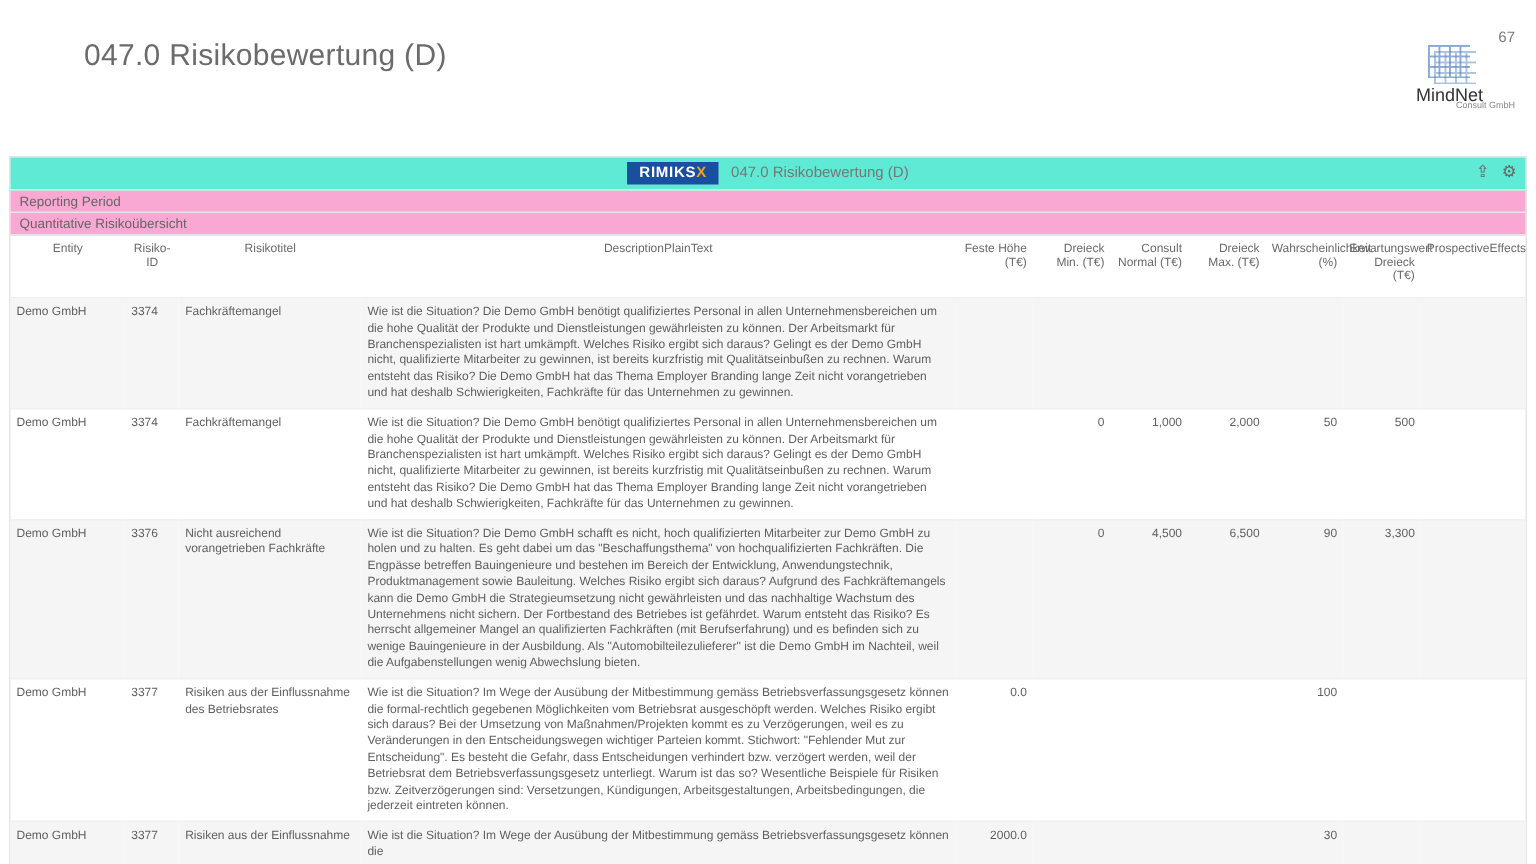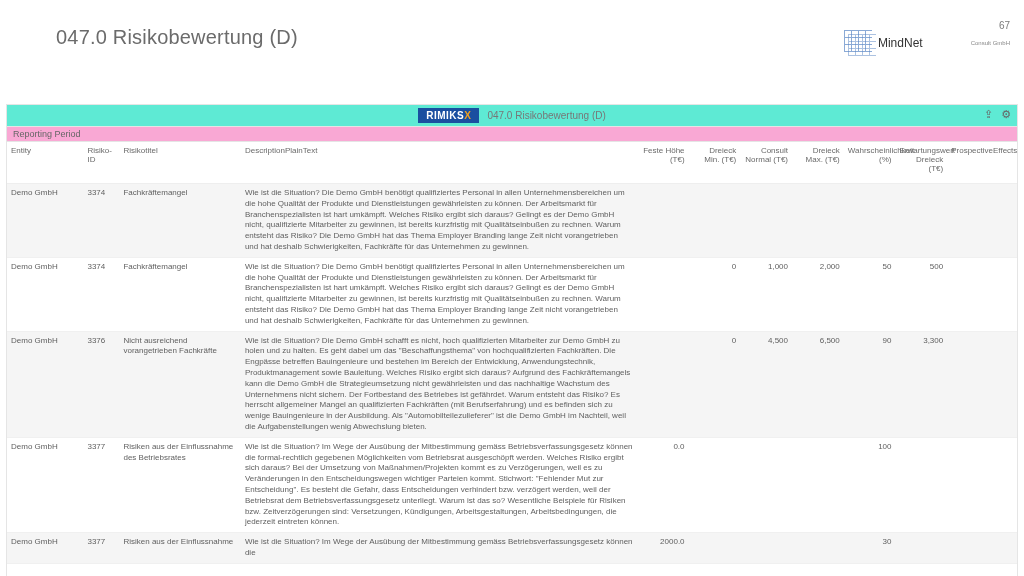--- a/index.html
+++ b/index.html
@@ -1,37 +1,37 @@
 <!DOCTYPE html>
 <html><head>
 <meta charset="utf-8">
 <style>
   * { box-sizing: border-box; margin: 0; padding: 0; }
   html, body { width: 1024px; height: 576px; font-family: "Segoe UI", Arial, sans-serif; background: #fff; color: #444; overflow: hidden; }
   .page { position: relative; width: 1024px; height: 576px; margin-top: 16px; }
   .page-title { position: absolute; top: 10px; left: 56px; font-size: 20px; font-weight: 400; color: #6b6b6b; letter-spacing: 0.2px; }
   .page-number { position: absolute; top: 4px; right: 14px; font-size: 10px; color: #7a7a7a; }
-  .logo-wrap { position: absolute; top: 14px; right: 14px; display: flex; flex-direction: row; align-items: center; }
+  .logo-wrap { position: absolute; top: 14px; right: 14px; display: flex; flex-direction: column; align-items: center; }
   .logo-mark { width: 40px; height: 28px; position: relative; }
   .logo-mark::before, .logo-mark::after { content: ""; position: absolute; left: 6px; top: 0; width: 28px; height: 22px;
     background-image: linear-gradient(to right, #5b87c5 1px, transparent 1px), linear-gradient(to bottom, #5b87c5 1px, transparent 1px);
     background-size: 7px 7px; opacity: 0.7; }
   .logo-mark::after { left: 10px; top: 4px; opacity: 0.5; }
   .logo-text { font-size: 12px; color: #333; margin-top: -2px; }
   .logo-sub  { font-size: 6px; color: #888; margin-left: 48px; margin-top: -2px; }
   .report { position: absolute; left: 6px; right: 6px; top: 88px; bottom: 10px; border: 1px solid #e5e5e5; }
   .report-header { display: flex; align-items: center; justify-content: center; gap: 8px; height: 22px; background: #5eead4; border-bottom: 1px solid #e5e5e5; position: relative; font-size: 10px; color: #777; }
   .rimiks { background: #1a4fa0; color: #fff; font-weight: 700; font-size: 10px; padding: 2px 8px; letter-spacing: 0.5px; position: relative; }
   .rimiks .x { color: #f0a020; }
   .header-icons { position: absolute; right: 6px; top: 3px; display: flex; gap: 8px; }
   .header-icons span { font-size: 11px; color: #666; cursor: pointer; }
   .bar { font-size: 9px; padding: 2px 6px; border-bottom: 1px solid #e5e5e5; background: #f9a8d4; color: #666; }
   .bar.light { background: #fff; }
   table { border-collapse: collapse; width: 100%; table-layout: fixed; font-size: 8px; color: #5f5f5f; }
-  thead th { text-align: left; font-weight: 400; color: #6a6a6a; padding: 4px 4px 10px 4px; border-bottom: 1px solid #eee; vertical-align: top; }
+  thead th { text-align: center; font-weight: 400; color: #6a6a6a; padding: 4px 4px 10px 4px; border-bottom: 1px solid #eee; vertical-align: top; }
   tbody td { padding: 4px; border-bottom: 1px solid #f0f0f0; vertical-align: top; line-height: 1.35; }
   tbody tr.shade { background: #f5f5f5; }
   .num { text-align: right; }
   col.c-entity { width: 68px; }
   col.c-id     { width: 32px; }
   col.c-title  { width: 108px; }
   col.c-desc   { width: 352px; }
   col.c-num    { width: 46px; }
   col.c-prosp  { width: 62px; }
 </style>
@@ -54,20 +54,21 @@
         <span>RIMIKS</span><span class="x">X</span>
       </span>
       <span>047.0 Risikobewertung (D)</span>
       <div class="header-icons">
         <span>⇪</span>
         <span>⚙</span>
       </div>
     </div>
 
     <div class="bar">Reporting Period</div>
+    <div class="bar">Quantitative Risikoübersicht</div>
 
     <table>
       <colgroup>
         <col class="c-entity">
           <col class="c-id">
           <col class="c-title">
           <col class="c-desc">
         <col class="c-num">
           <col class="c-num">
           <col class="c-num">

